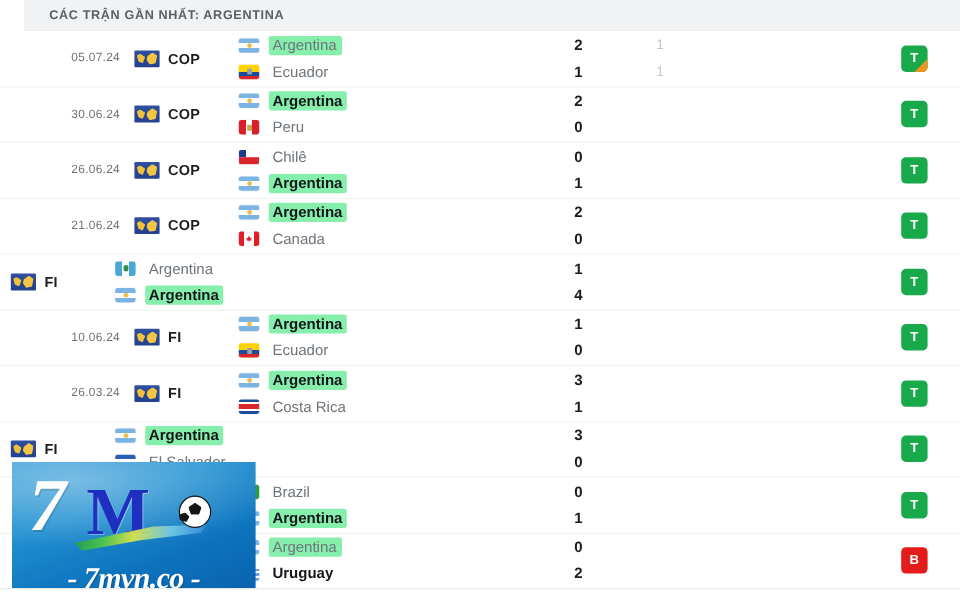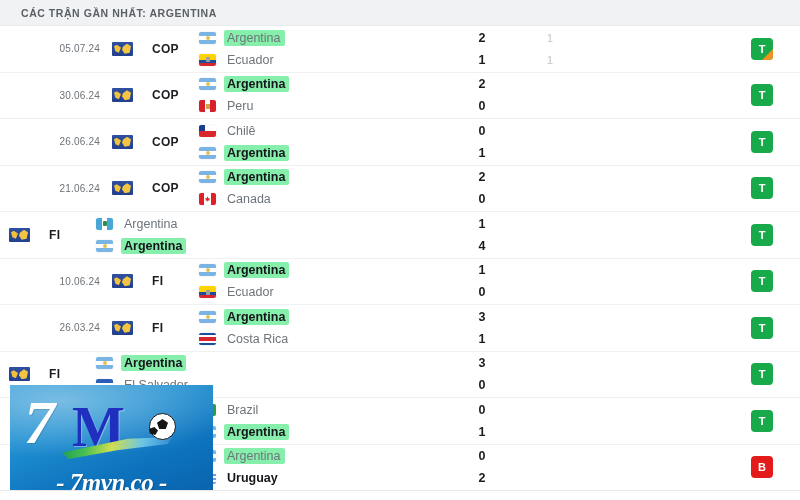--- a/index.html
+++ b/index.html
@@ -17,20 +17,21 @@
   }
 
   
   .panel-header {
     height: 26px;
     background: #f1f2f3;
     display: flex;
     align-items: center;
     padding-left: 21px;
     border-bottom: 1px solid #e9eaec;
+    margin-left: 20px;
   }
   .panel-header .title {
     font-size: 10.5px;
     font-weight: bold;
     letter-spacing: .55px;
     color: #5a5f66;
     text-transform: uppercase;
     white-space: nowrap;
   }
 
@@ -51,21 +52,21 @@
     padding-right: 3px;
     font-size: 10px;
     color: #6d7378;
     letter-spacing: .2px;
     white-space: nowrap;
   }
   .col-comp {
     width: 88px;
     display: flex; align-items: center;
     padding-left: 9px;
-    gap: 19px;
+    gap: 7px;
   }
   .comp-icon {
     width: 21px; height: 14px;
     border-radius: 1px;
     background: linear-gradient(#2f4fa0, #22408e);
     position: relative;
     flex: none;
     overflow: hidden;
   }
   .comp-icon::before {

